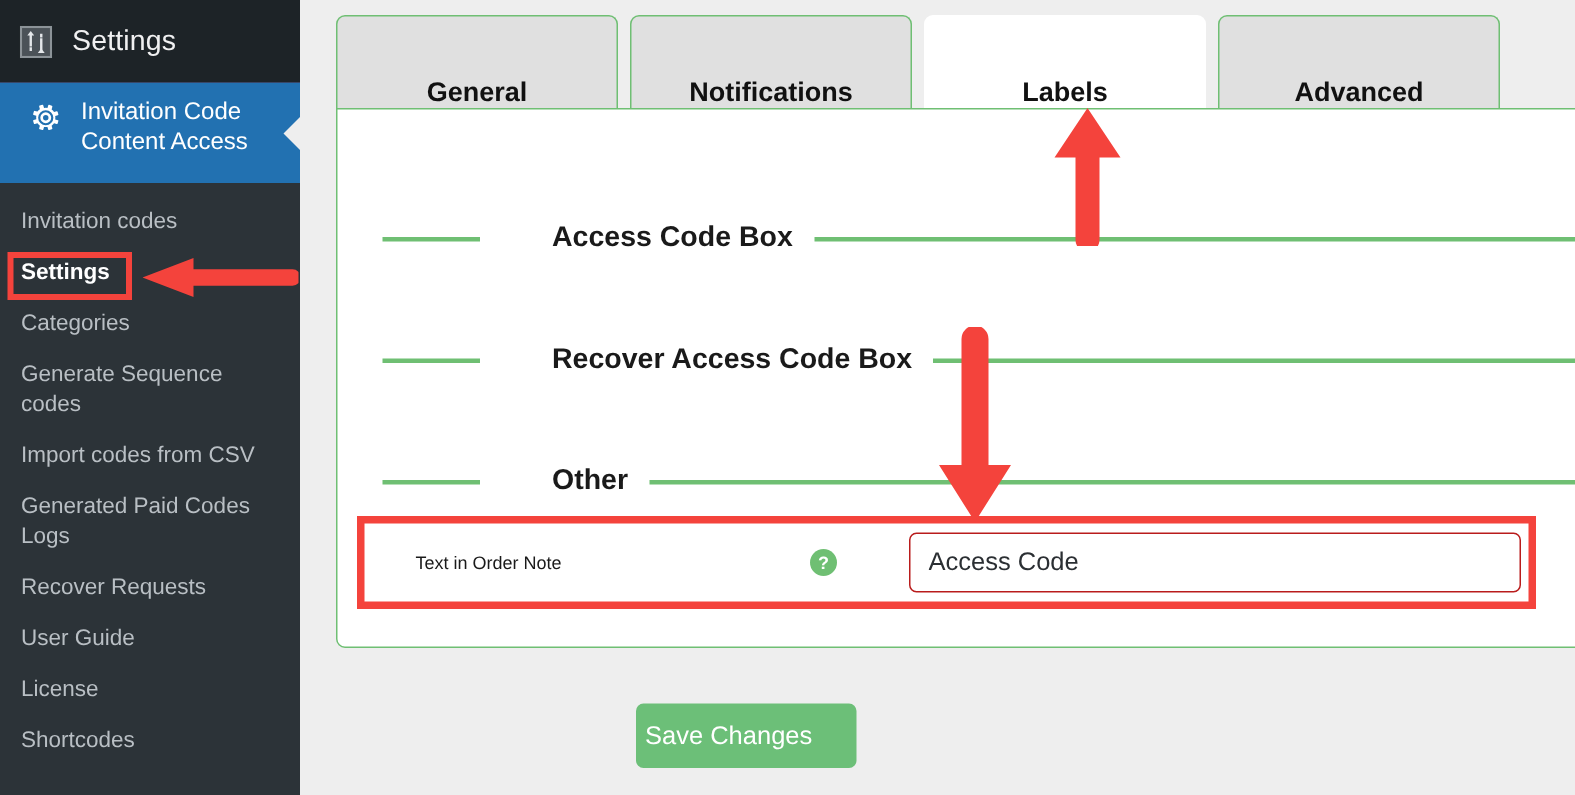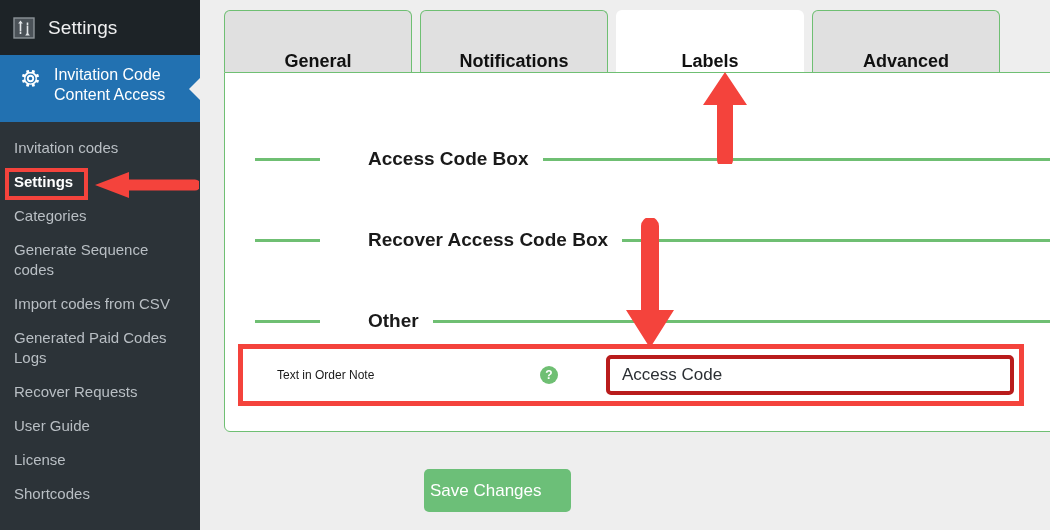--- a/index.html
+++ b/index.html
@@ -228,21 +228,21 @@
     align-items: center;
     justify-content: center;
     cursor: pointer;
     line-height: 1;
   }
   #field-input {
     margin-left: 48px;
     width: 408px;
     height: 40px;
     box-sizing: border-box;
-    border: 4px solid #b91c1c;
+    border: 1px solid #b91c1c;
     border-radius: 5px;
     background: #ffffff;
     font-size: 17px;
     color: #2b2f33;
     padding: 0 12px;
     font-family: "Liberation Sans", sans-serif;
     outline: none;
   }
   #field-highlight {
     position: absolute;

